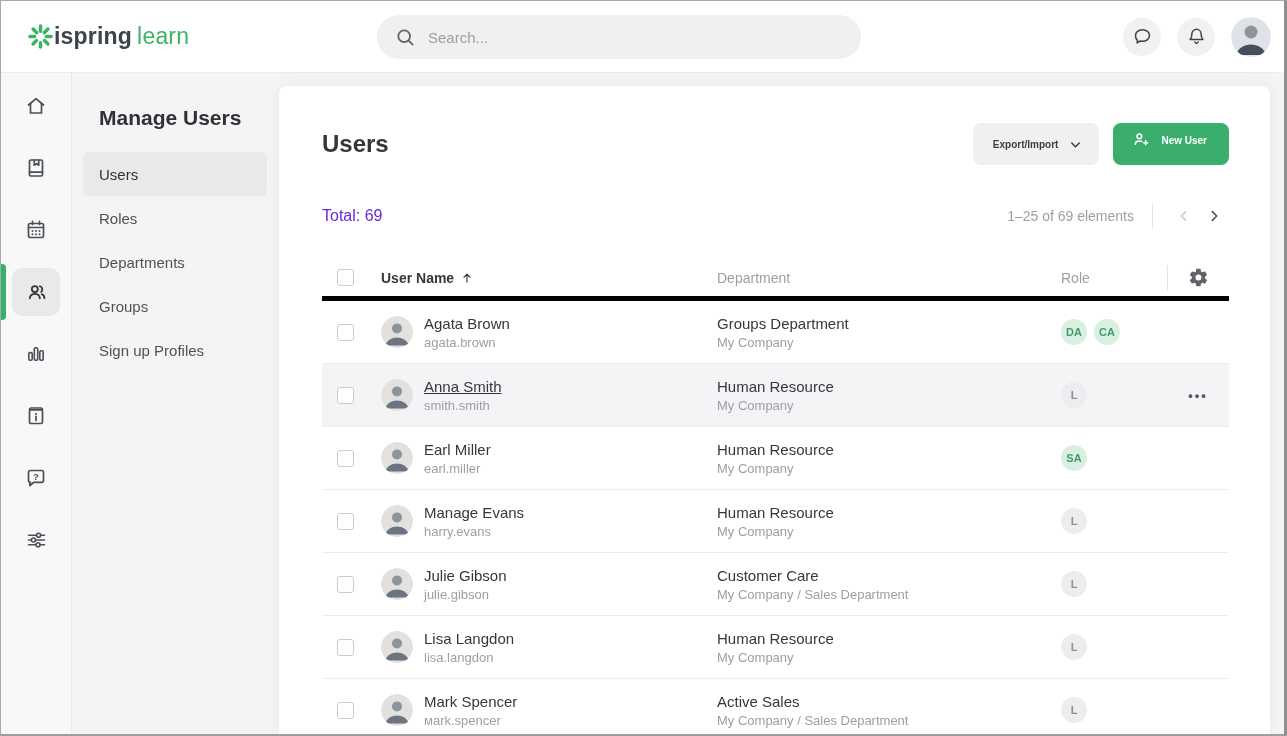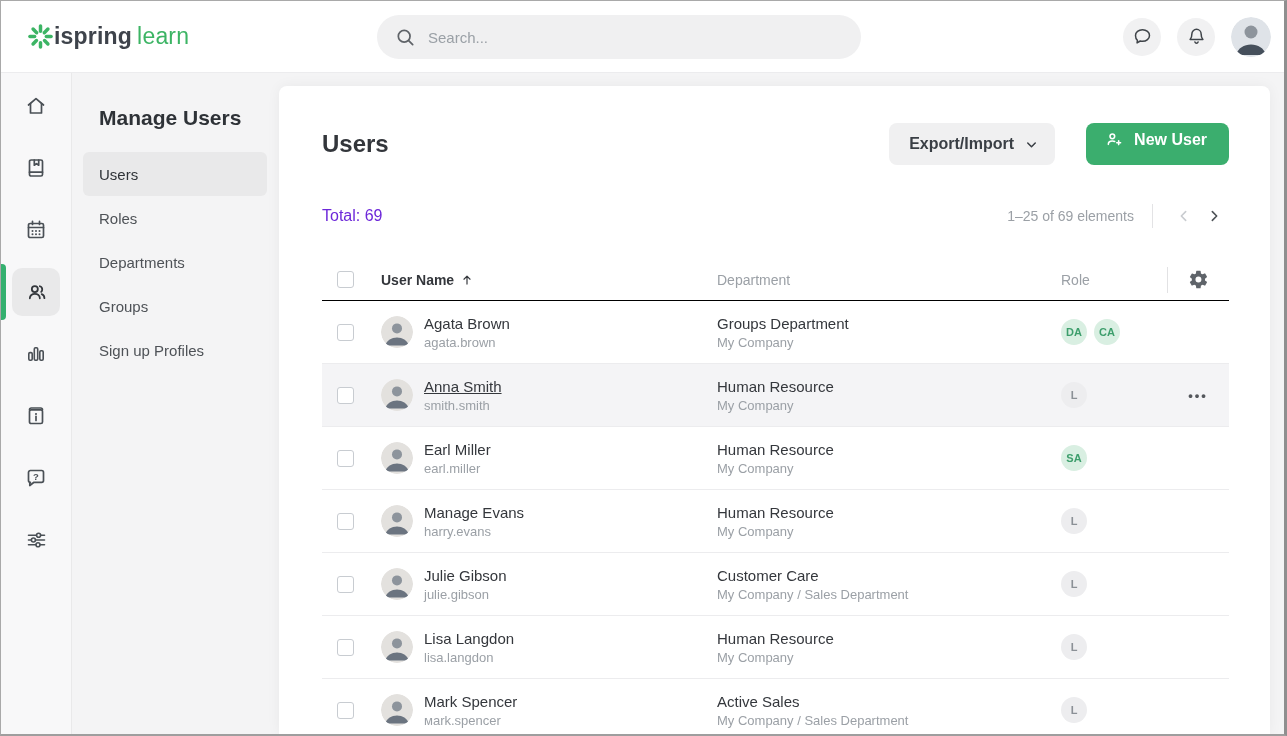--- a/index.html
+++ b/index.html
@@ -47,36 +47,36 @@
     border-radius:6px; font-size:15px; color:#4e5257; cursor:pointer; }
   .nav-item.active { background:#e9e9ea; color:#2f3338; }
 
   
   .card { flex:1; background:#fff; margin:13px 14px 0 0; border-radius:8px 8px 0 0;
     padding:0 41px 0 43px; box-shadow:0 0 14px rgba(0,0,0,.05); overflow:hidden; }
   .title-row { display:flex; align-items:center; margin-top:37px; height:42px; }
   .page-title { font-size:24px; font-weight:600; color:#33363b; }
   .title-actions { margin-left:auto; display:flex; gap:14px; }
   .btn { height:42px; border:none; border-radius:8px; display:flex; align-items:center;
-    font-family:"Liberation Sans", sans-serif; font-size:16px; cursor:pointer; }
+    font-family:"Liberation Sans", sans-serif; font-size:10px; cursor:pointer; }
   .btn-secondary { background:#f0f0f1; color:#3a3f45; font-weight:600; padding:0 16px 0 20px; gap:10px; }
-  .btn-primary { color:#fff; font-weight:600; padding:0 22px 8px 18px; gap:10px;margin-left:17px; }
+  .btn-primary { color:#fff; font-weight:600; padding:0 22px 8px 18px; gap:10px; }
 
   .total-row { display:flex; align-items:center; margin-top:36px; height:30px; }
   .total-label { font-size:16px; color:#6d28d9; }
   .pager { margin-left:auto; display:flex; align-items:center; }
   .pager-label { font-size:14px; color:#9ba0a6; }
   .pager-div { width:1px; height:24px; background:#e3e3e5; margin:0 16px 0 18px; }
   .pager-btn { width:30px; height:30px; display:flex; align-items:center; justify-content:center; cursor:pointer; }
   .pager-btn.disabled { color:#c9ccd0; }
   .pager-btn.enabled { color:#4e5358; }
 
   
   .thead { display:flex; align-items:center; height:42px; margin-top:28px;
-    border-bottom:1px solid #000000; }
+    border-bottom:5px solid #000000; }
   .col-check { width:59px; min-width:59px; display:flex; align-items:center; padding-left:15px; }
   .col-user { width:336px; min-width:336px; display:flex; align-items:center; gap:11px; }
   .col-dept { width:344px; min-width:344px; }
   .col-role { width:106px; min-width:106px; display:flex; align-items:center; gap:7px; }
   .col-actions { flex:1; display:flex; align-items:center; justify-content:center; }
   .vdiv { width:1px; height:26px; background:#e2e2e4; }
   .th { font-size:14px; color:#9ba0a6; }
   .th-user { font-size:14px; font-weight:700; color:#33363b; display:flex; align-items:center; gap:6px; }
   .checkbox { width:17px; height:17px; border:1.5px solid #c8ccd1; border-radius:3px;
     background:#fff; cursor:pointer; }

